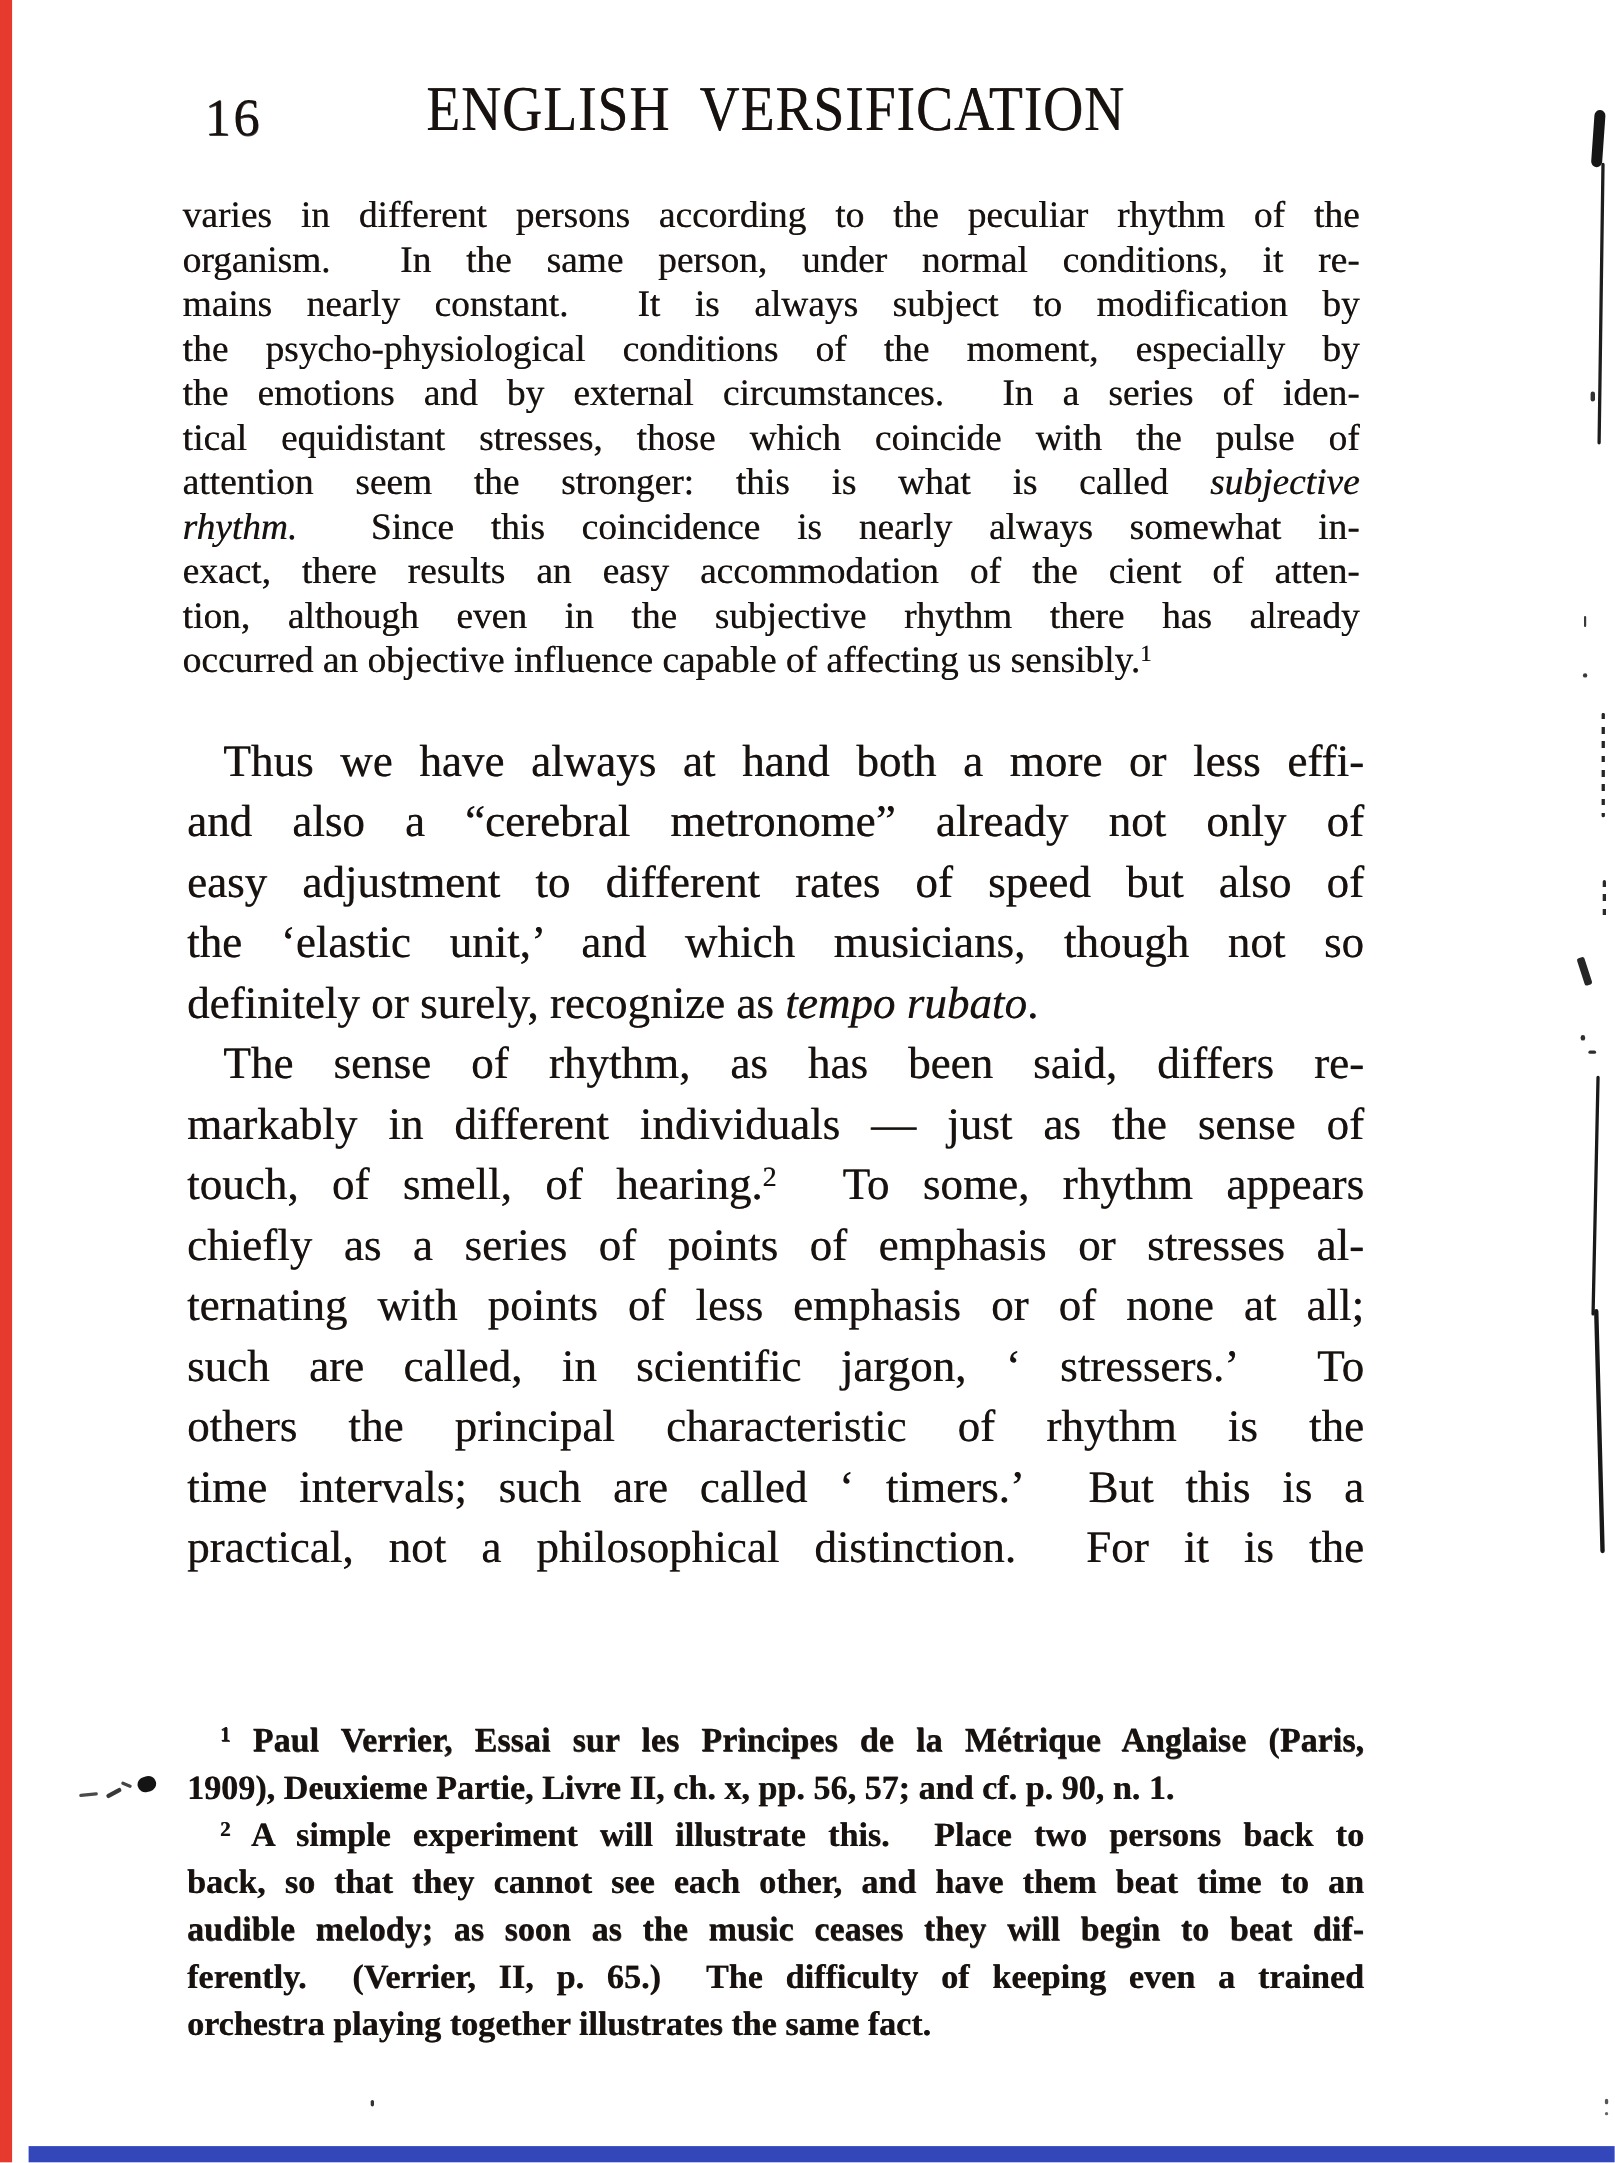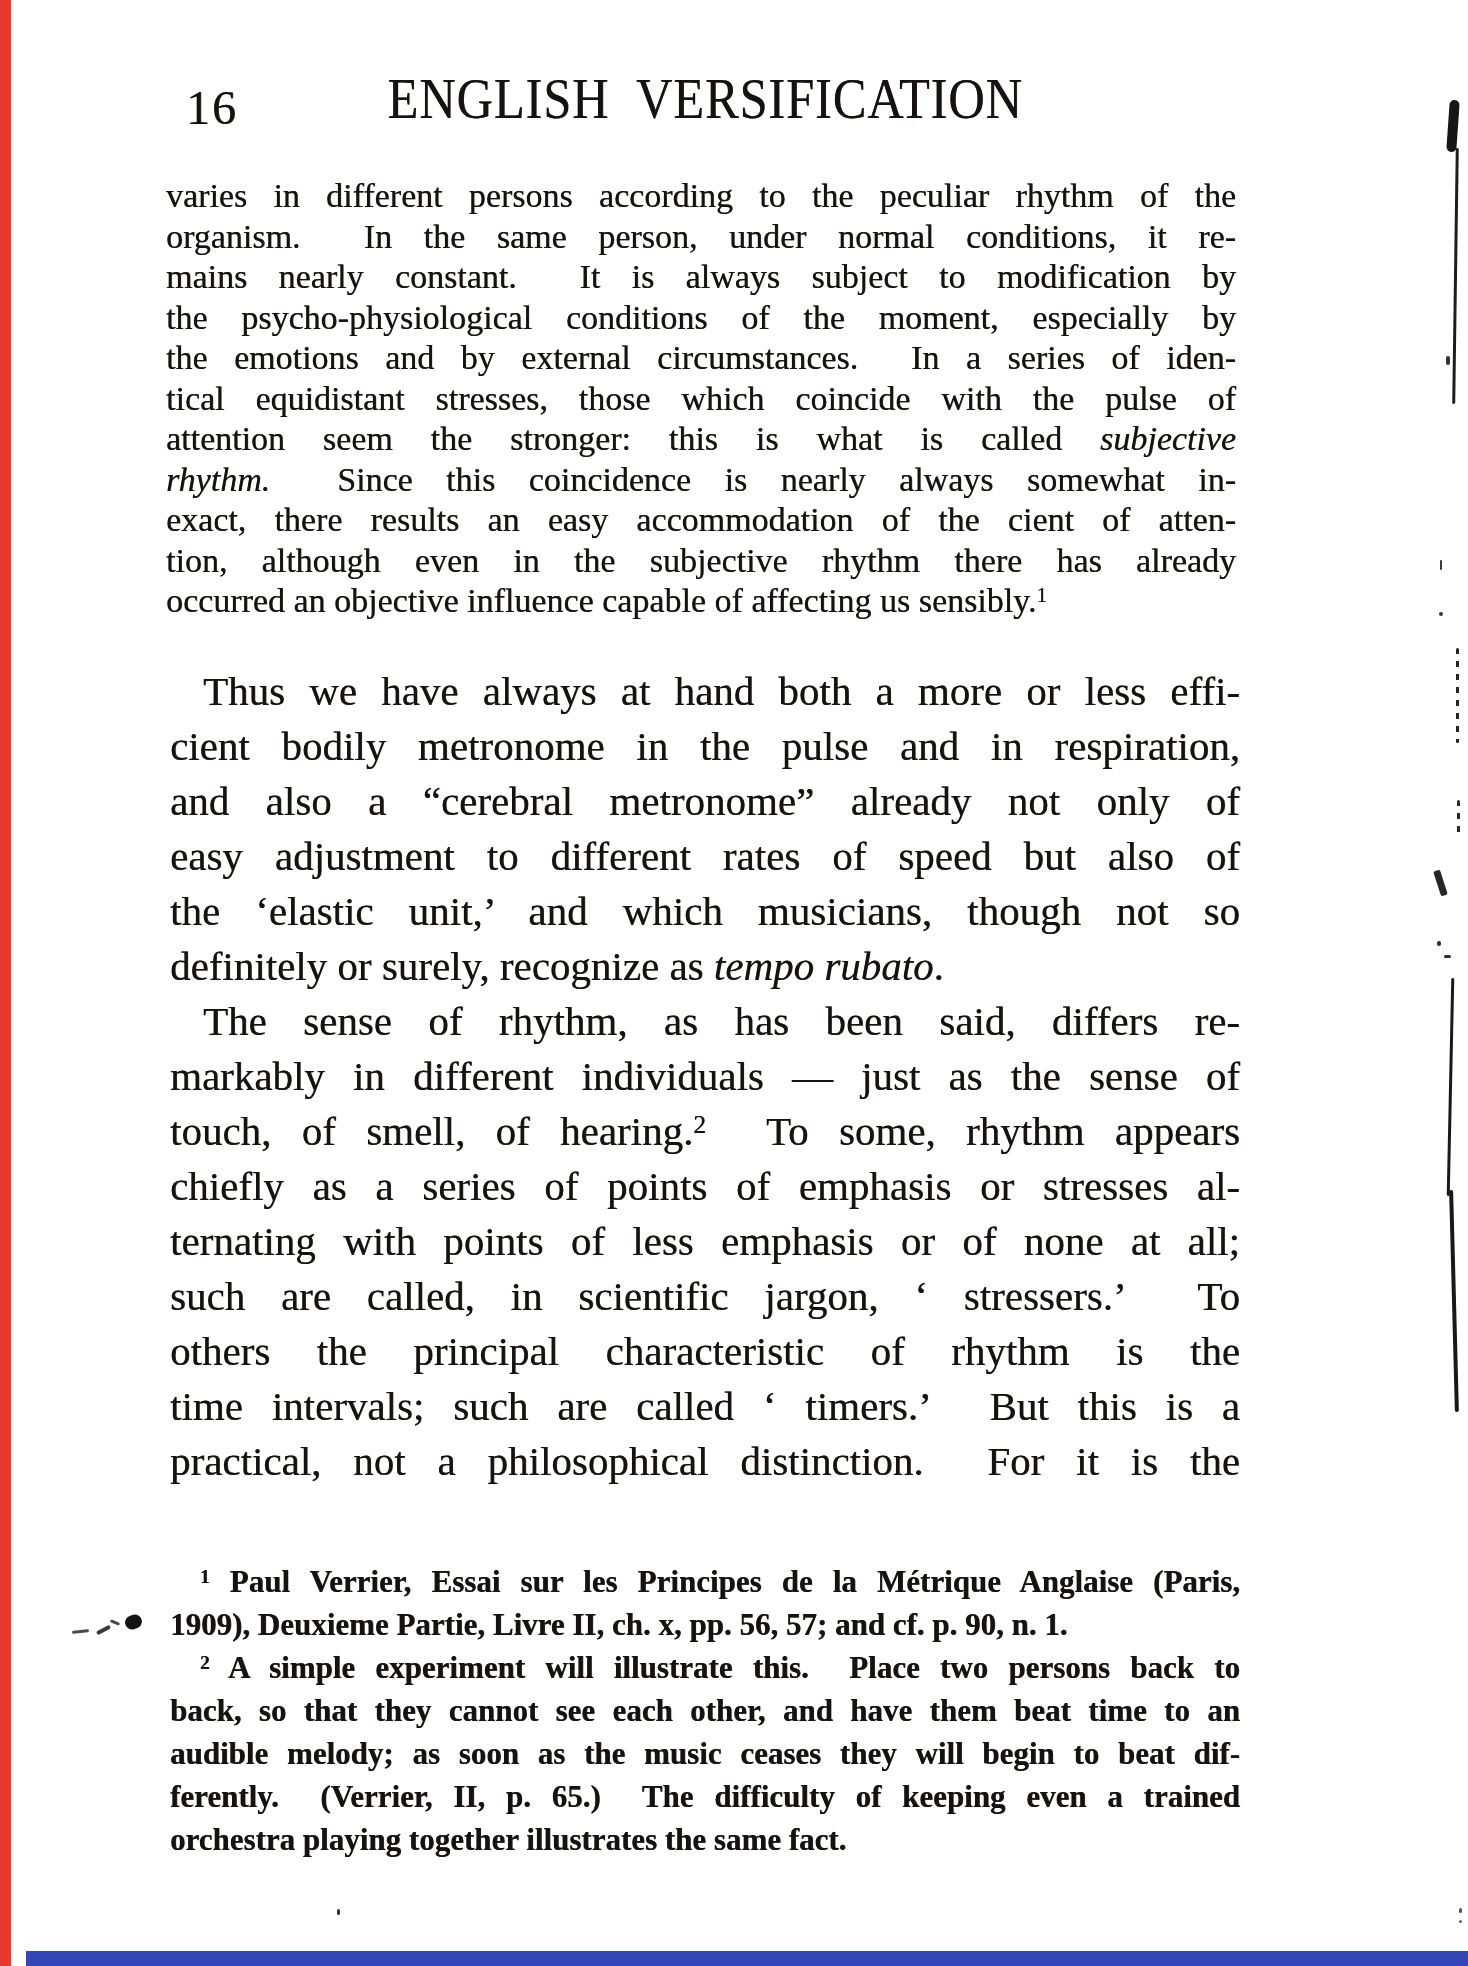--- a/index.html
+++ b/index.html
@@ -54,21 +54,20 @@
       <div class="line j">tical equidistant stresses, those which coincide with the pulse of</div>
       <div class="line j">attention seem the stronger: this is what is called <em>subjective</em></div>
       <div class="line j"><em>rhythm.</em>&nbsp; Since this coincidence is nearly always somewhat in-</div>
       <div class="line j">exact, there results an easy accommodation of the cient of atten-</div>
       <div class="line j">tion, although even in the subjective rhythm there has already</div>
       <div class="line">occurred an objective influence capable of affecting us sensibly.<sup>1</sup></div>
     </section>
 
   <section class="bodytext ink" id="bodytext">
       <div class="line j indent">Thus we have always at hand both a more or less effi-</div>
-      <div class="line j">cient bodily metronome in the pulse and in respiration,</div>
       <div class="line j">and also a “cerebral metronome” already not only of</div>
       <div class="line j">easy adjustment to different rates of speed but also of</div>
       <div class="line j">the ‘elastic unit,’ and which musicians, though not so</div>
       <div class="line">definitely or surely, recognize as <em>tempo rubato</em>.</div>
       <div class="line j indent">The sense of rhythm, as has been said, differs re-</div>
       <div class="line j">markably in different individuals — just as the sense of</div>
       <div class="line j">touch, of smell, of hearing.<sup>2</sup>&nbsp; To some, rhythm appears</div>
       <div class="line j">chiefly as a series of points of emphasis or stresses al-</div>
       <div class="line j">ternating with points of less emphasis or of none at all;</div>
       <div class="line j">such are called, in scientific jargon, ‘ stressers.’&nbsp; To</div>

